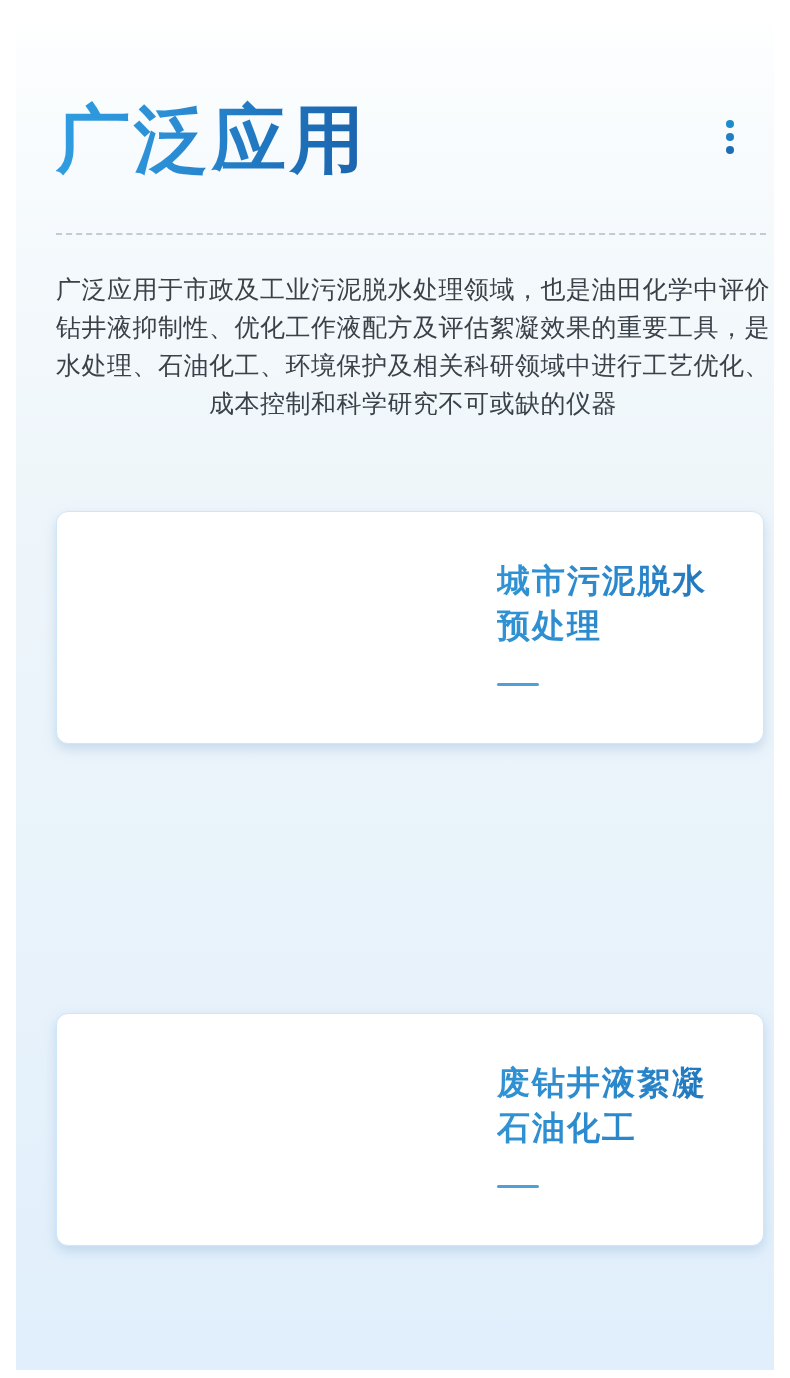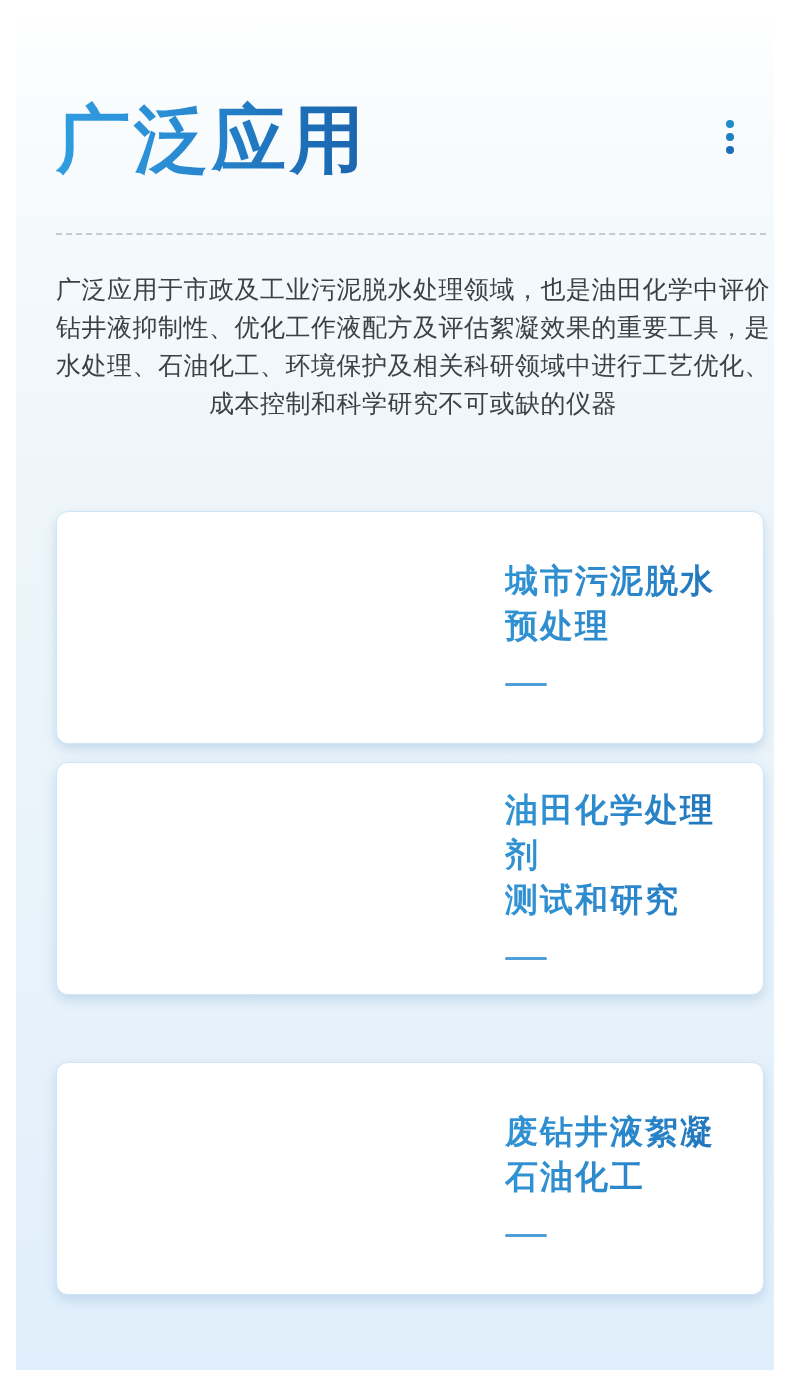--- a/index.html
+++ b/index.html
@@ -50,25 +50,25 @@
     color:#3b4148; text-align:center;
   }
 
   
   .app-card {
     position:absolute; left:40px; width:708px; height:233px;
     background:#ffffff;
     border:1px solid #cfe6f8;
     border-radius:12px;
     box-shadow:0 5px 12px rgba(125,170,210,0.35);
-    display:flex; overflow:hidden;gap:8px;
+    display:flex; overflow:hidden;
   }
   .card-1 { top:503px; }
   .card-2 { top:754px; }
-  .card-3 { top:1054px; }
+  .card-3 { top:1005px; }
 
   .card-photo {
     position:relative; flex:0 0 415px; height:100%; overflow:hidden;
   }
   .card-body {
     flex:1; display:flex; flex-direction:column; justify-content:center;
     padding:0 18px 10px 25px;
   }
   .card-title {
     font-family:"Liberation Serif","DejaVu Serif",serif;
@@ -187,33 +187,20 @@
     </div>
     <div class="card-body">
       <div class="card-title">
         <span>城市污泥脱水</span><br>
         <span>预处理</span>
       </div>
       <div class="card-dash"></div>
     </div>
   </div>
 
-  <div class="app-card card-2">
-    <div class="card-photo photo-2">
-      <div class="ridge"></div>
-      <div class="glints"></div>
-    </div>
-    <div class="card-body">
-      <div class="card-title">
-        <span>油田化学处理剂</span><br>
-        <span>测试和研究</span>
-      </div>
-      <div class="card-dash"></div>
-    </div>
-  </div>
 
   <div class="app-card card-3">
     <div class="card-photo photo-3">
       <div class="mountains"></div>
       <div class="rig-mast"></div>
       <div class="rig-pole"></div>
       <div class="spray"></div>
       <div class="container-box"></div>
       <div class="foreground-pipe"></div>
     </div>

